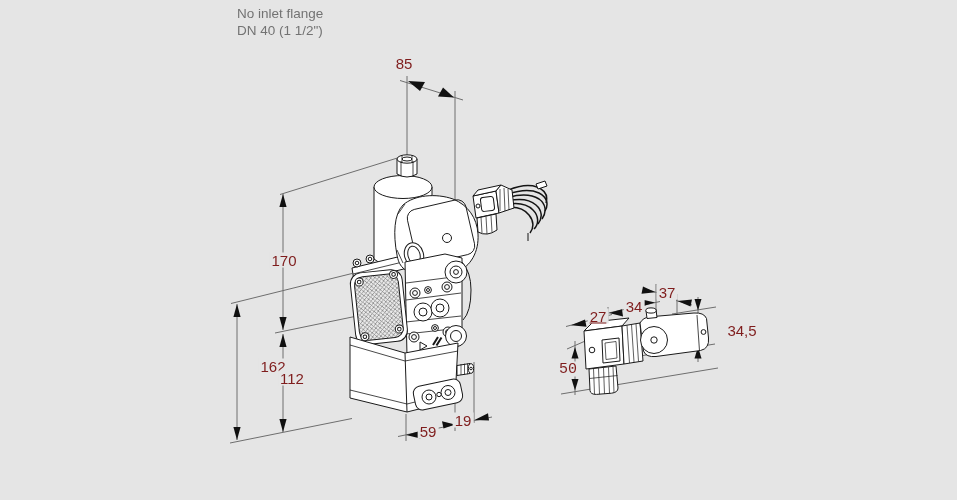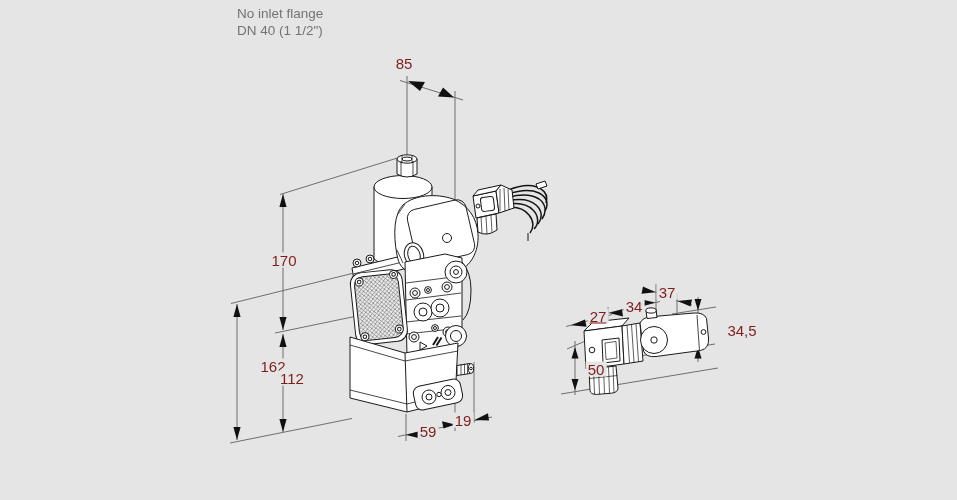--- a/index.html
+++ b/index.html
@@ -246,14 +246,14 @@
   <span class="lbl" style="left:284px;top:260px;">170</span>
   <span class="lbl" style="left:239px;top:366px;margin-left:34px;">162</span>
   <span class="lbl" style="left:292px;top:378px;">112</span>
   <span class="lbl" style="left:428px;top:431px;">59</span>
   <span class="lbl" style="left:463px;top:420px;">19</span>
 
   <span class="lbl" style="left:598px;top:316px;text-decoration:underline;">27</span>
   <span class="lbl" style="left:634px;top:306px;">34</span>
   <span class="lbl" style="left:667px;top:292px;">37</span>
   <span class="lbl" style="left:698px;top:330px;margin-left:44px;">34,5</span>
-  <span class="lbl" style="left:596px;top:369px;">50</span>
+  <span class="lbl" style="left:568px;top:369px;font-family:Liberation Mono, monospace;">50</span>
 </div>
 
 </body></html>

